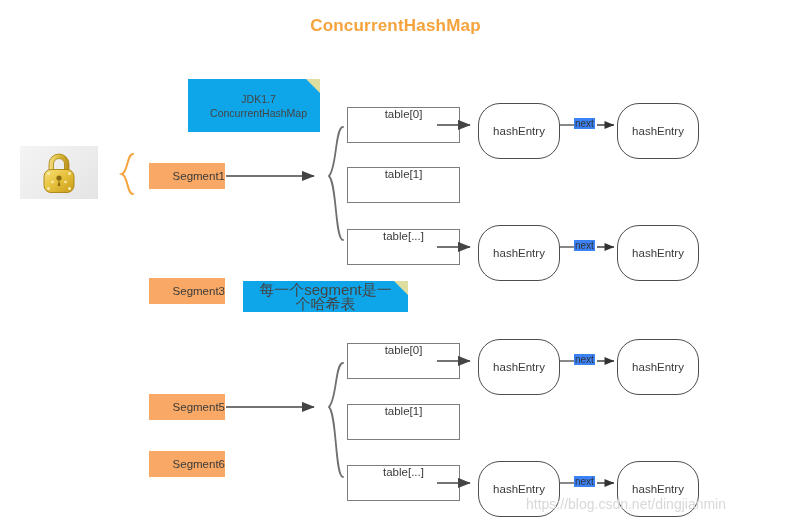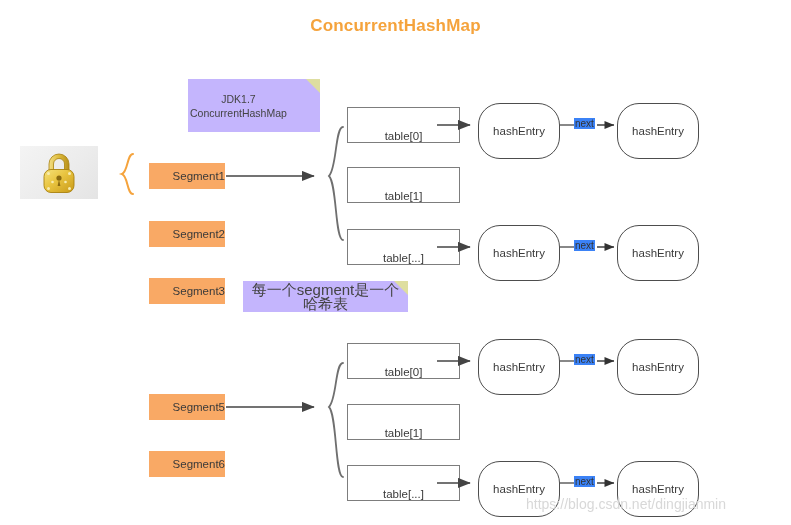--- a/index.html
+++ b/index.html
@@ -51,29 +51,29 @@
     color: #3a3a3a;
     font-size: 11.5px;
     display: flex;
     align-items: center;
     justify-content: flex-end;
     left: 149px;
   }
 
   
   .note {
-    background: #c4b5fd;
+    background: #0ea5e9;
     color: #444;
     font-size: 10.5px;
     line-height: 14px;
     text-align: center;
     display: flex;
     align-items: center;
-    justify-content: flex-start;
-    padding: 0 2px;
+    justify-content: flex-end;
+    padding: 0 13px;
     box-sizing: border-box;
   }
   .note .fold {
     position: absolute;
     right: 0; top: 0;
     width: 0; height: 0;
     border-left: 14px solid transparent;
     border-top: 14px solid #dedea0;
   }
   #note-jdk {
@@ -87,21 +87,21 @@
   }
 
   
   .tablebox {
     width: 113px; height: 36px;
     background: #ffffff;
     border: 1.5px solid #7d7d7d;
     color: #3a3a3a;
     font-size: 11.5px;
     display: flex;
-    align-items: flex-end;
+    align-items: flex-start;
     justify-content: center;
     left: 347px;
     box-sizing: border-box;
   }
 
   
   .entry {
     width: 82px; height: 56px;
     background: #ffffff;
     border: 1.5px solid #4d4d4d;
@@ -181,23 +181,20 @@
   </div>
 
   <div class="abs note" id="note-cn">
     <span>每一个segment是一个哈希表</span>
     <span class="fold"></span>
   </div>
 
   <div class="abs segment" style="top:163px">
       <span>Segment1</span>
     </div>
-  <div class="abs segment" style="top:221px">
-      <span>Segment2</span>
-    </div>
   <div class="abs segment" style="top:278px">
       <span>Segment3</span>
     </div>
   <div class="abs segment" style="top:394px">
       <span>Segment5</span>
     </div>
   <div class="abs segment" style="top:451px">
       <span>Segment6</span>
     </div>
 

